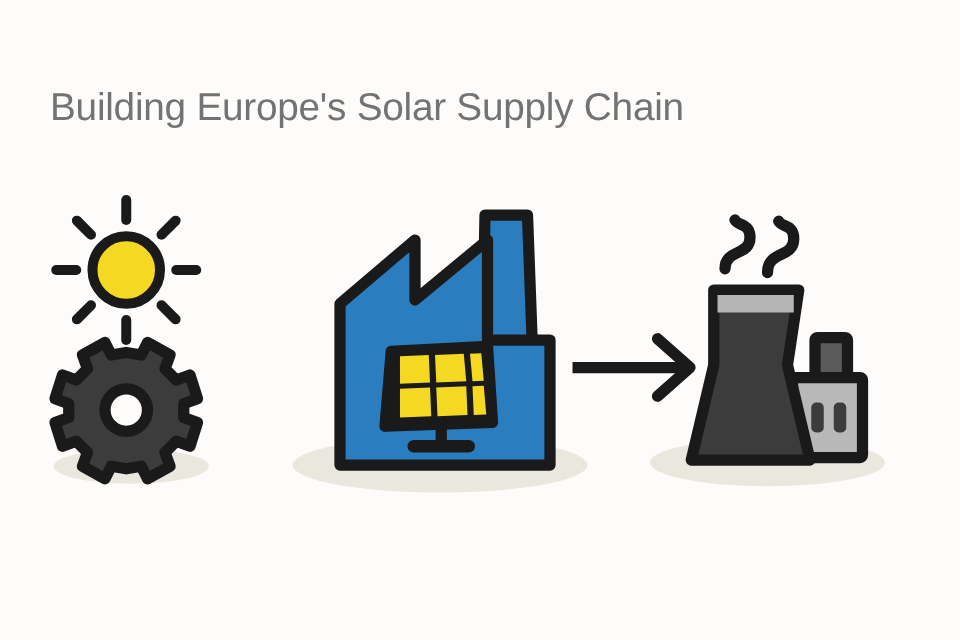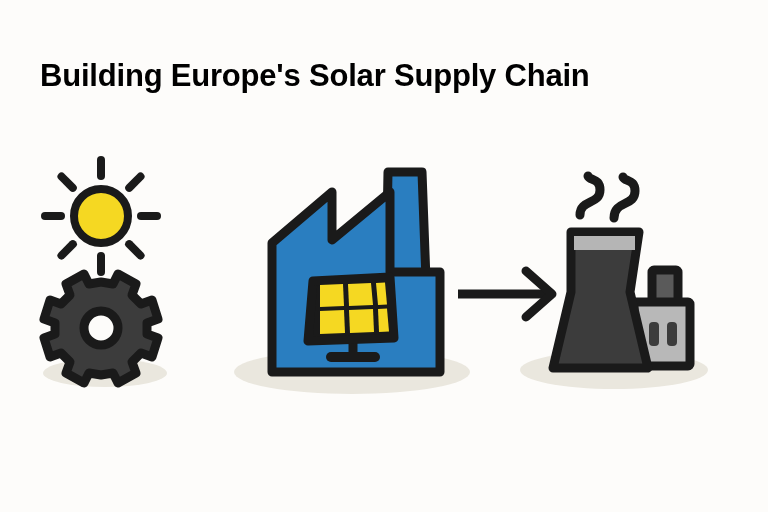--- a/index.html
+++ b/index.html
@@ -15,24 +15,24 @@
   }
   #canvas {
     position: relative;
     width: 768px;
     height: 512px;
     background: #fdfcfa;
   }
   #page-title {
     position: absolute;
     left: 40px;
-    top: 58px;
+    top: 68px;
     font-size: 31px;
-    font-weight: bold;
-    color: #000000;
+    font-weight: normal;
+    color: #737373;
     letter-spacing: -0.2px;
     white-space: nowrap;
     font-family: "Liberation Sans", sans-serif;
   }
   .illustration {
     position: absolute;
     left: 0;
     top: 0;
     width: 768px;
     height: 512px;

